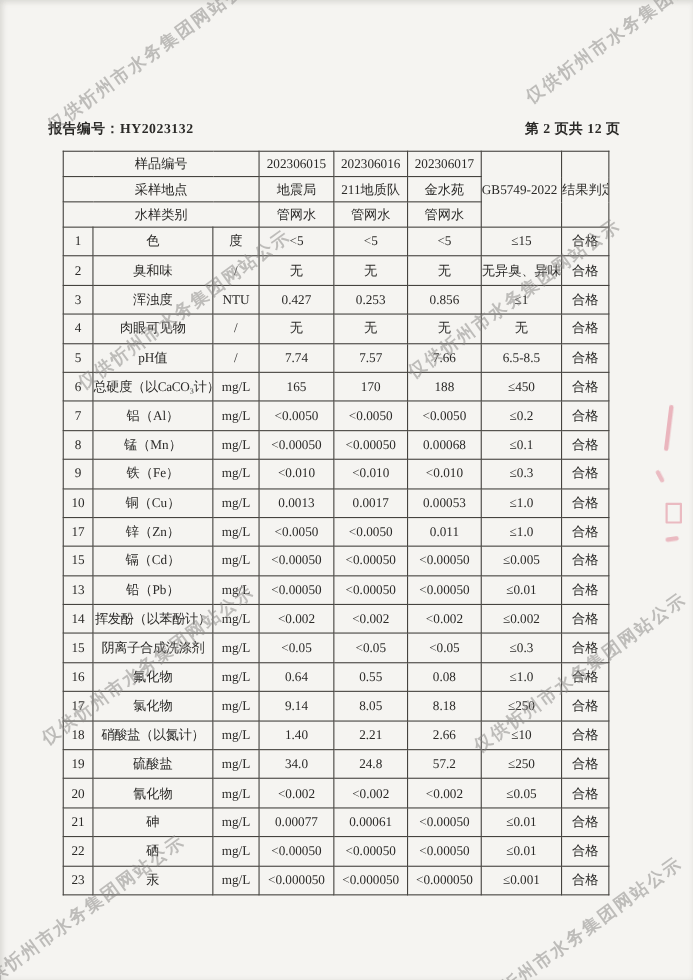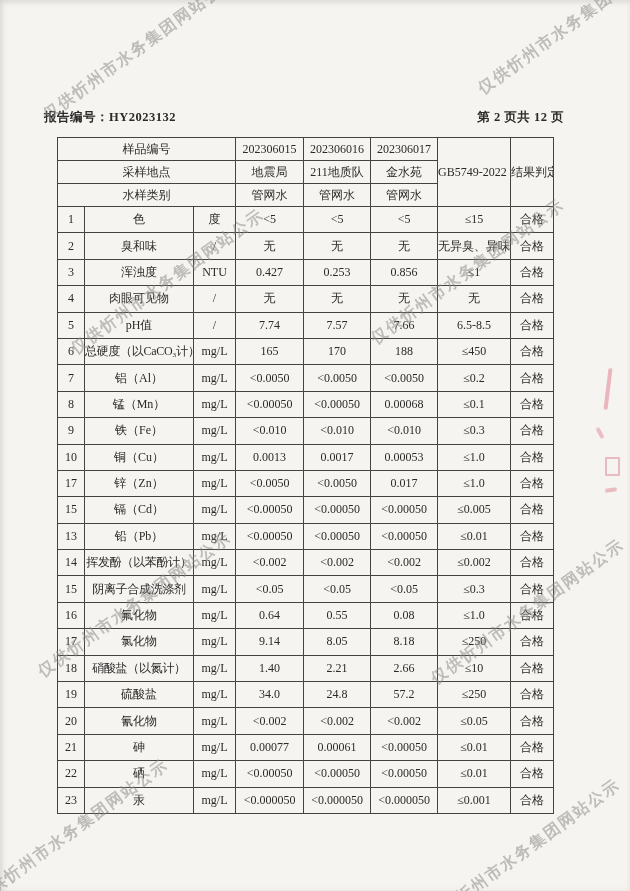--- a/index.html
+++ b/index.html
@@ -213,21 +213,21 @@
           <td>0.00053</td>
           <td>≤1.0</td>
           <td>合格</td>
         </tr>
         <tr>
           <td>17</td>
           <td class="name-col">锌（Zn）</td>
           <td>mg/L</td>
           <td>&lt;0.0050</td>
           <td>&lt;0.0050</td>
-          <td>0.017</td>
+          <td>0.011</td>
           <td>≤1.0</td>
           <td>合格</td>
         </tr>
         <tr>
           <td>15</td>
           <td class="name-col">镉（Cd）</td>
           <td>mg/L</td>
           <td>&lt;0.00050</td>
           <td>&lt;0.00050</td>
           <td>&lt;0.00050</td>

